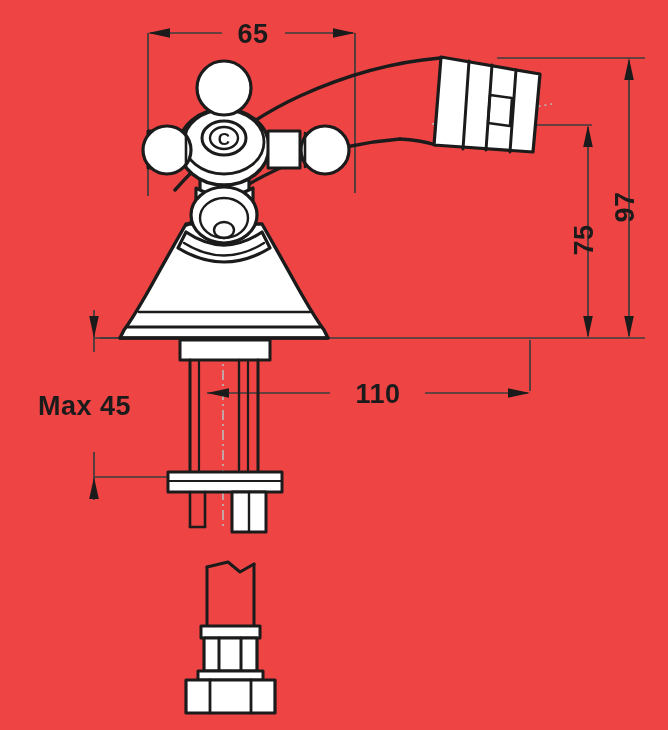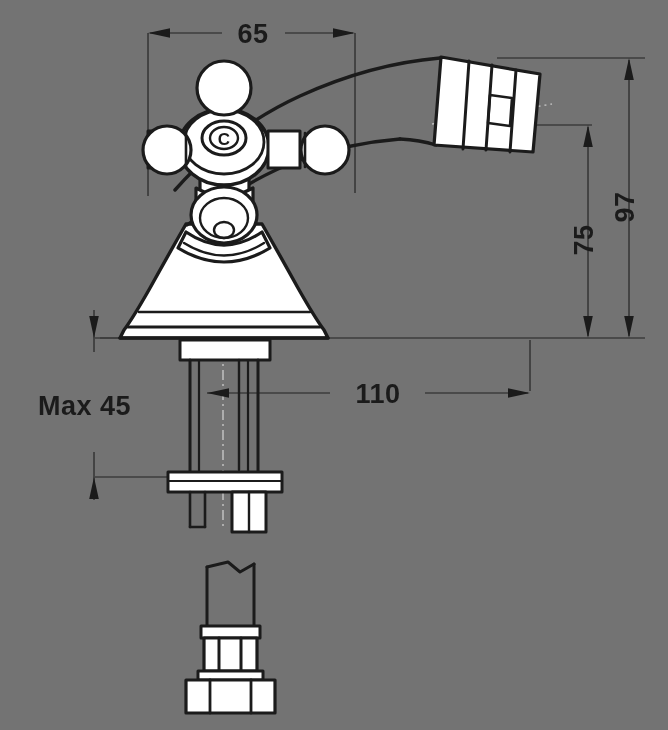--- a/index.html
+++ b/index.html
@@ -10,21 +10,21 @@
   body {
     width: 668px;
     height: 730px;
     overflow: hidden;
     font-family: "Liberation Sans", sans-serif;
   }
   #drawing-root {
     position: relative;
     width: 668px;
     height: 730px;
-    background: #737373;
+    background: #ef4444;
   }
   #drawing-svg {
     position: absolute;
     left: 0;
     top: 0;
     display: block;
   }
   .dim-text {
     font-family: "Liberation Sans", sans-serif;
     font-size: 27px;

